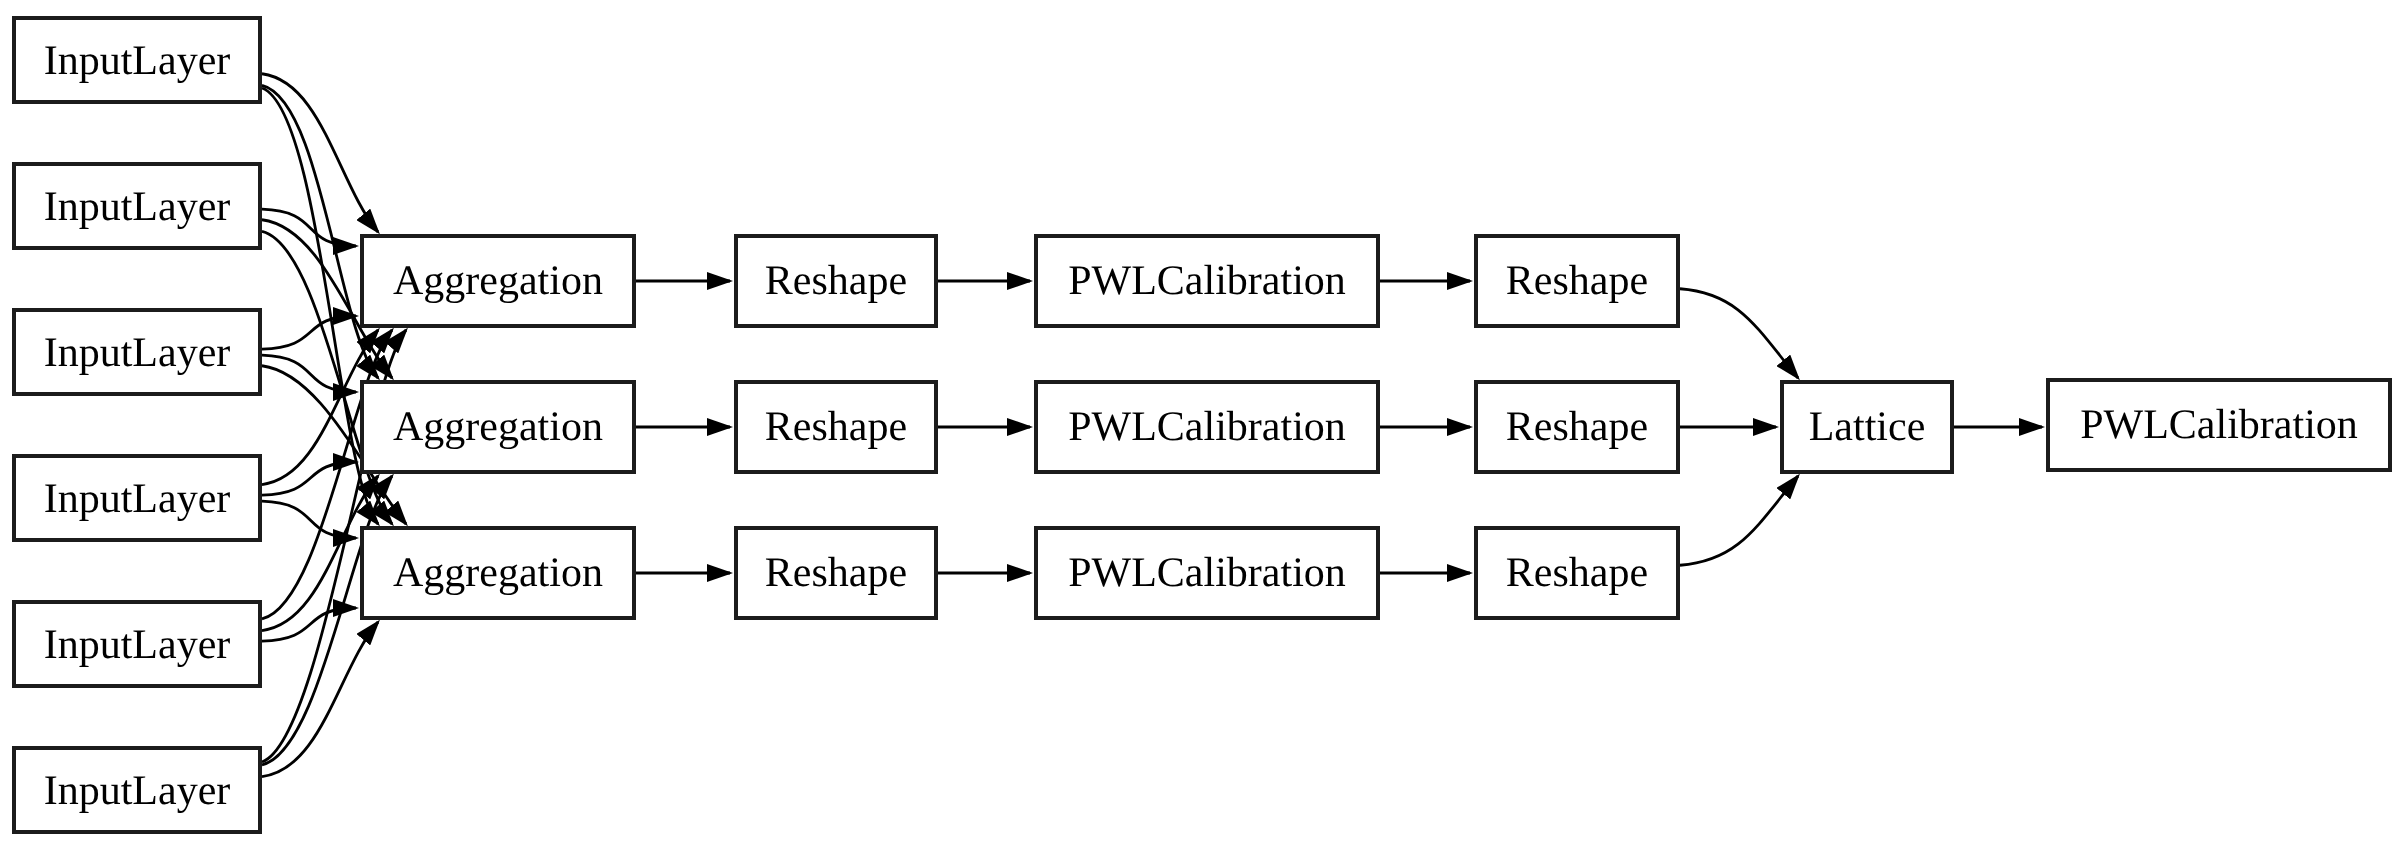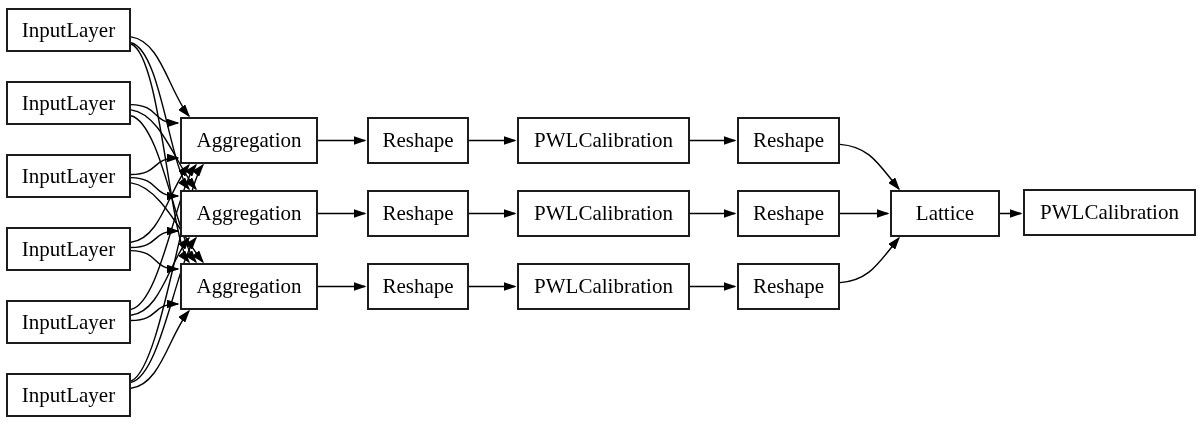--- a/index.html
+++ b/index.html
@@ -125,19 +125,19 @@
     </div>
     <div class="node" style="left: 737px; top: 117px; width: 103px; height: 47px; border-color: rgb(28, 28, 28); background: rgb(255, 255, 255); color: rgb(0, 0, 0);">
       <span>Reshape</span>
     </div>
     <div class="node" style="left: 737px; top: 190px; width: 103px; height: 47px; border-color: rgb(28, 28, 28); background: rgb(255, 255, 255); color: rgb(0, 0, 0);">
       <span>Reshape</span>
     </div>
     <div class="node" style="left: 737px; top: 263px; width: 103px; height: 47px; border-color: rgb(28, 28, 28); background: rgb(255, 255, 255); color: rgb(0, 0, 0);">
       <span>Reshape</span>
     </div>
-    <div class="node" style="left: 890px; top: 190px; width: 110px; height: 47px; border-color: rgb(28, 28, 28); background: rgb(255, 255, 255); color: rgb(0, 0, 0);">
+    <div class="node" style="left: 890px; top: 190px; width: 87px; height: 47px; border-color: rgb(28, 28, 28); background: rgb(255, 255, 255); color: rgb(0, 0, 0);">
       <span>Lattice</span>
     </div>
     <div class="node" style="left: 1023px; top: 189px; width: 173px; height: 47px; border-color: rgb(28, 28, 28); background: rgb(255, 255, 255); color: rgb(0, 0, 0);">
       <span>PWLCalibration</span>
     </div>
   </div>
 
 </body></html>

